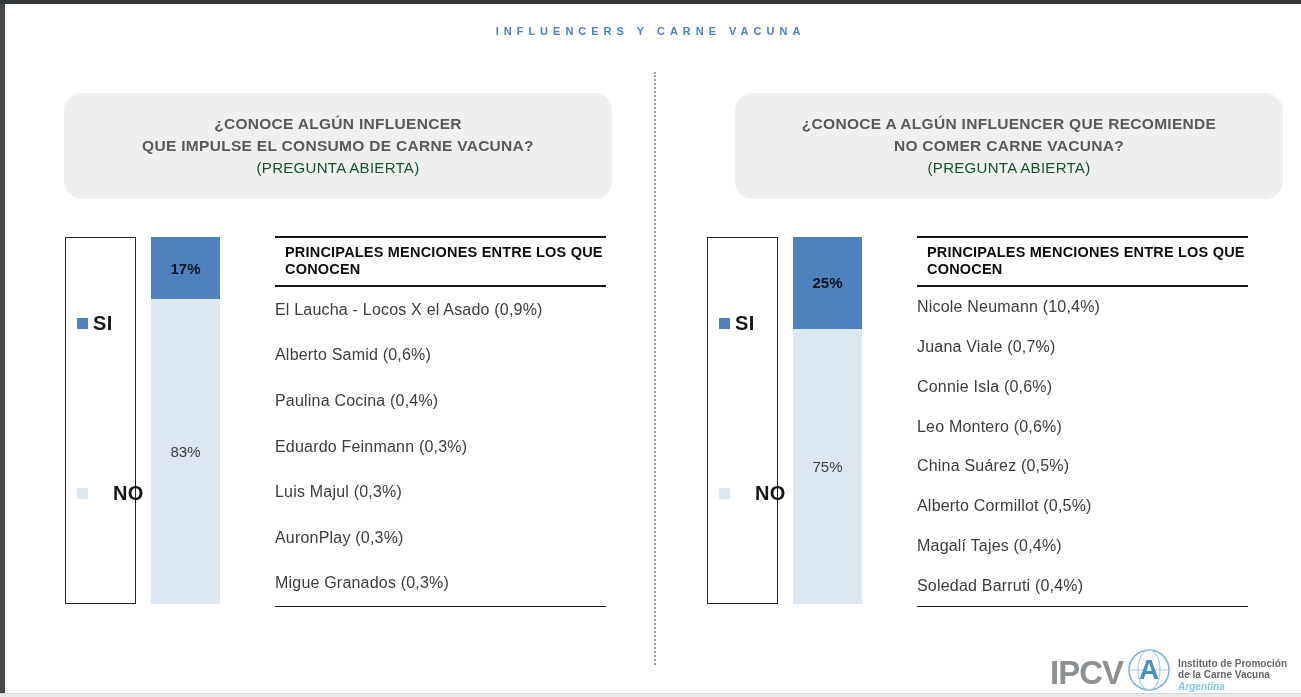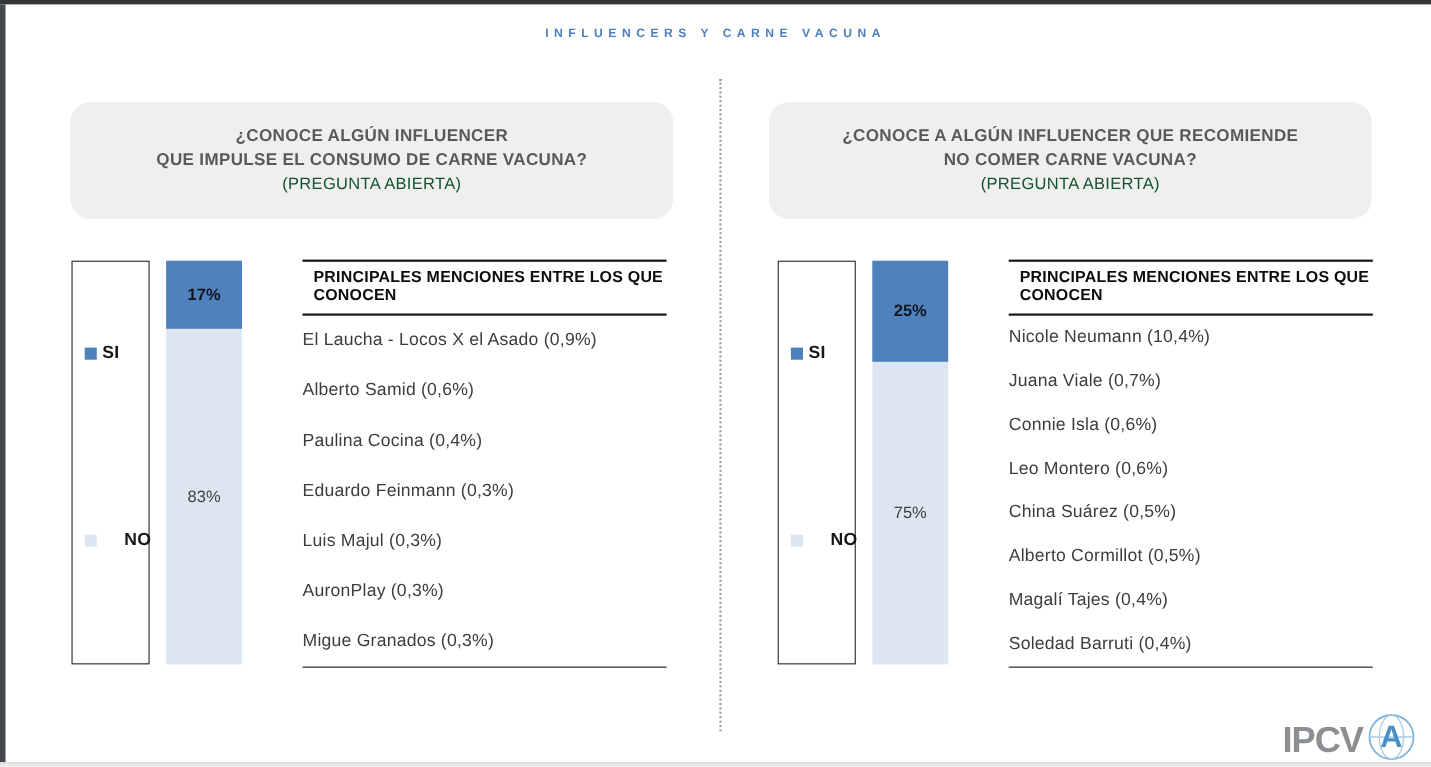--- a/index.html
+++ b/index.html
@@ -9,27 +9,27 @@
   .frame-left{position:absolute;left:0;top:4px;width:5px;height:689px;background:#45484c;}
   .frame-bottom{position:absolute;left:0;top:693px;width:1301px;height:4px;background:#e9e9e9;border-top:1px solid #d7d7d7;box-sizing:border-box;}
   .page-title{position:absolute;left:0;top:25px;width:1301px;text-align:center;
       font-size:11px;font-weight:bold;letter-spacing:5px;color:#4d7ebf;}
   .divider{position:absolute;left:654px;top:72px;height:593px;width:0;border-left:2px dotted #a3a3a3;}
 
   .qbox{position:absolute;top:93px;width:548px;height:106px;background:#efefef;border-radius:18px;
       display:flex;flex-direction:column;justify-content:center;align-items:center;text-align:center;}
   .qbox .ql{font-size:15.5px;font-weight:bold;color:#595959;line-height:22px;letter-spacing:.3px;}
   .qbox .qn{font-size:15px;color:#14532d;line-height:22px;letter-spacing:.3px;}
-  .qbox-left{left:64px;} .qbox-right{left:699px;}
+  .qbox-left{left:64px;} .qbox-right{left:735px;}
 
   .legend-box{position:absolute;top:237px;width:71px;height:367px;background:#fff;
       border:1.6px solid #262626;box-sizing:border-box;}
   .legend-item{position:absolute;left:11px;display:flex;align-items:center;gap:5px;}
   .legend-swatch{width:11px;height:11px;display:inline-block;}
-  .legend-label{font-size:16px;font-weight:bold;color:#161616;letter-spacing:.3px;}
+  .legend-label{font-size:20px;font-weight:bold;color:#161616;letter-spacing:.3px;}
   .legend-si{top:74px;} .legend-no{top:244px;gap:25px;}
 
   .bar{position:absolute;top:237px;width:69px;height:367px;display:flex;flex-direction:column;}
   .bar-seg{display:flex;align-items:center;justify-content:center;}
   .seg-si{background:#4f81bd;}
   .seg-no{background:#dce6f1;}
   .seg-si .bar-val{font-size:15px;font-weight:bold;color:#10141f;}
   .seg-no .bar-val{font-size:15px;color:#3f3f3f;}
 
   .mentions{position:absolute;top:236px;width:331px;}
@@ -137,13 +137,18 @@
 </div>
 
 <div class="logo">
   <span class="logo-ipcv">IPCV</span>
   <svg class="logo-a" viewBox="0 0 44 44">
     <circle cx="22" cy="22" r="20" fill="none" stroke="#7fb2d9" stroke-width="1.6"></circle>
     <ellipse cx="22" cy="22" rx="11" ry="20" fill="none" stroke="#a8cde6" stroke-width="1.2"></ellipse>
     <line x1="2" y1="22" x2="42" y2="22" stroke="#a8cde6" stroke-width="1.2"></line>
     <text x="22" y="31" text-anchor="middle" font-size="28" font-weight="bold" fill="#4a90c4" font-family="Liberation Sans, sans-serif">A</text>
   </svg>
+  <span class="logo-text">
+    <span class="logo-line">Instituto de Promoción</span>
+    <span class="logo-line">de la Carne Vacuna</span>
+    <span class="logo-arg">Argentina</span>
+  </span>
 </div>
 
 </body></html>

